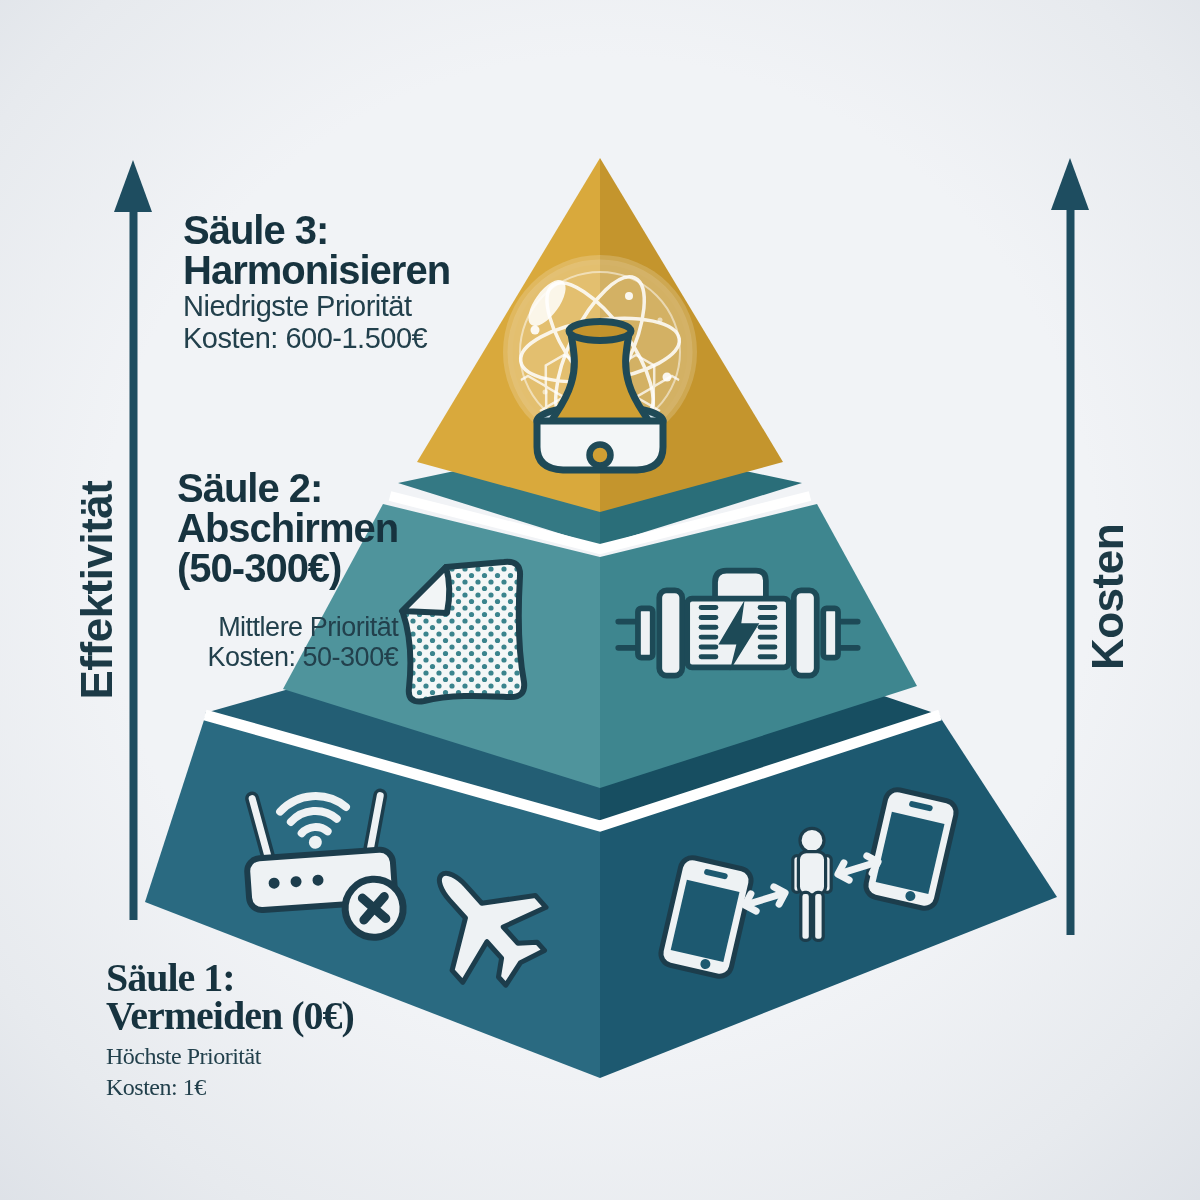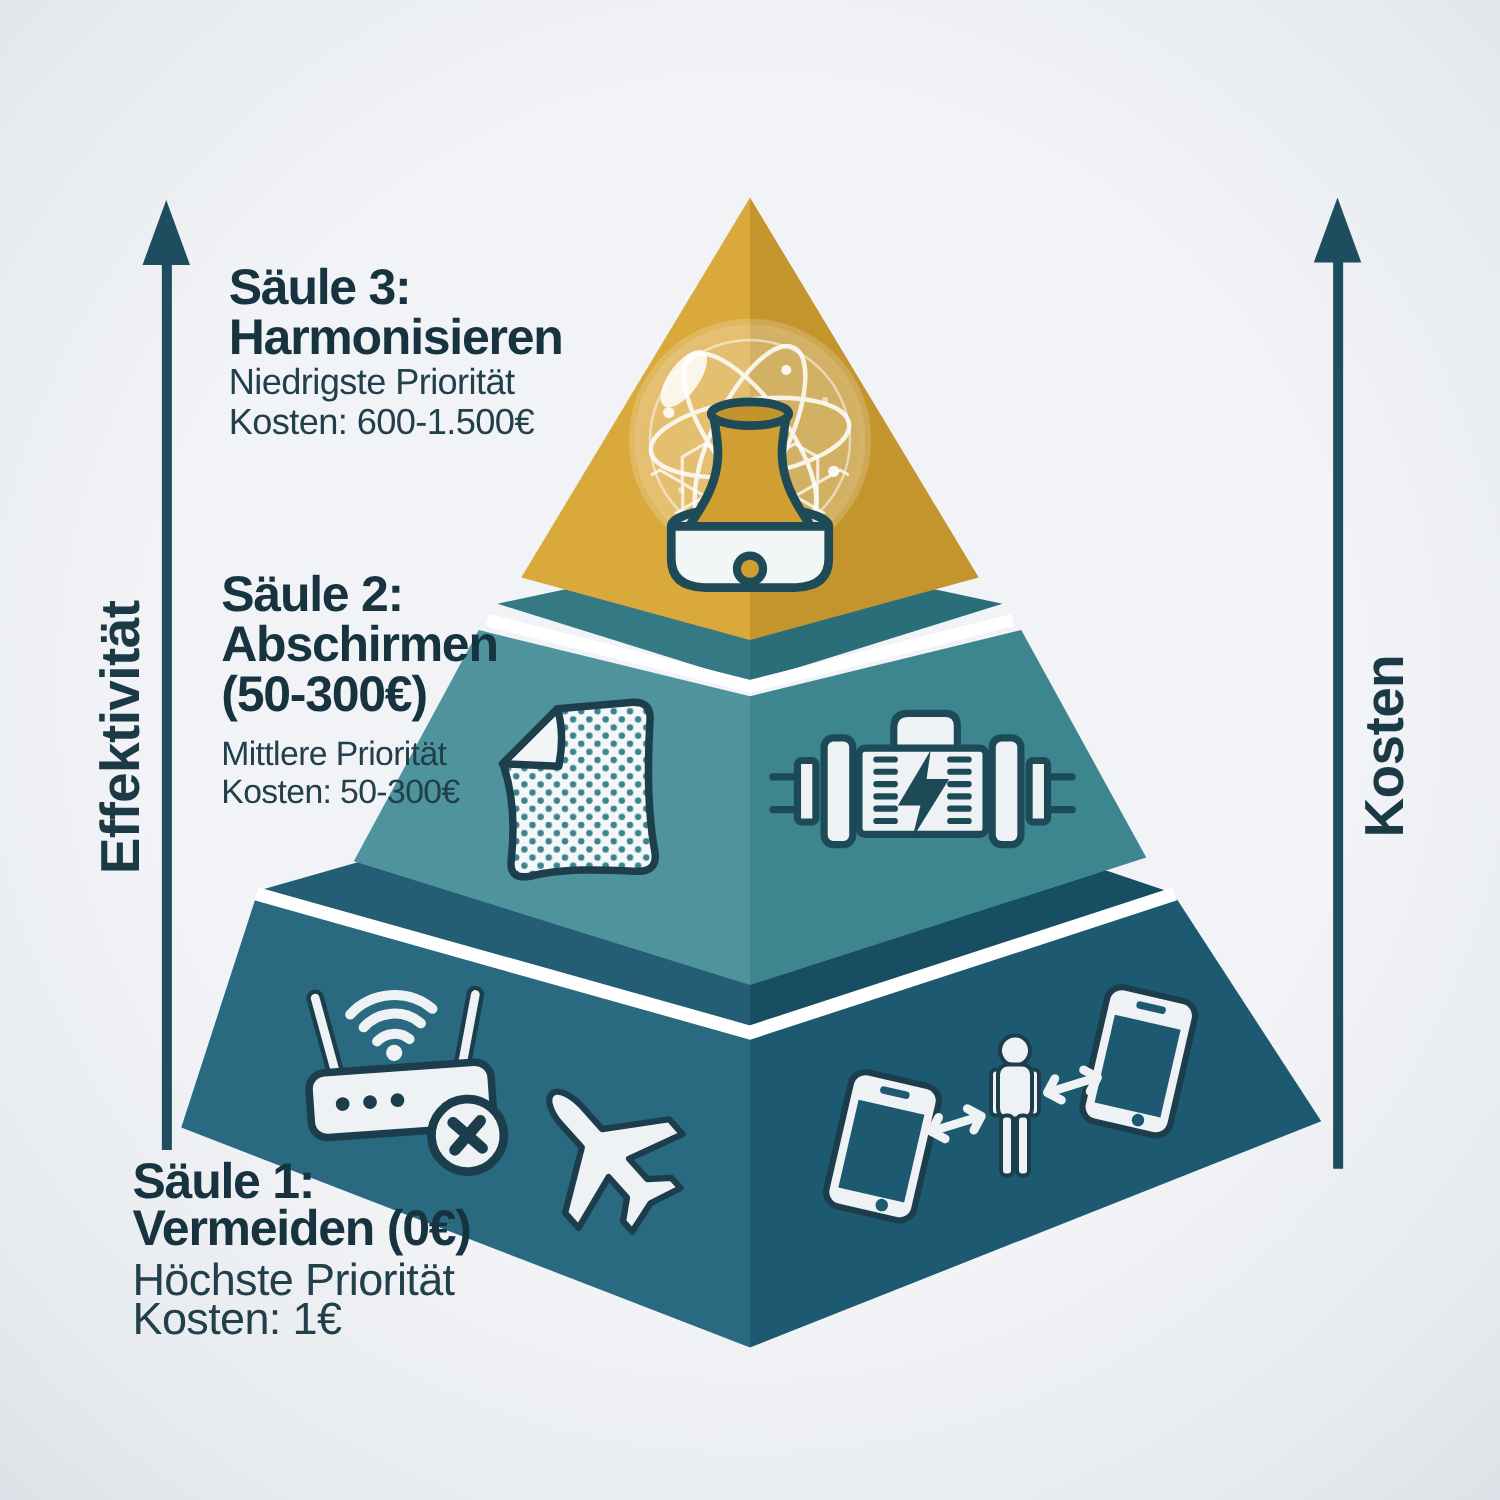--- a/index.html
+++ b/index.html
@@ -198,38 +198,38 @@
     <div class="head">
       <span>Säule 3:</span>
       <span>Harmonisieren</span>
     </div>
     <div class="sub">
       <span>Niedrigste Priorität</span>
       <span>Kosten: 600-1.500€</span>
     </div>
   </div>
 
-  <div class="tier-label" id="tier2-label" style="left:177px;top:456px;">
+  <div class="tier-label" id="tier2-label" style="left:177px;top:468px;">
     <div class="head">
       <span>Säule 2:</span>
       <span>Abschirmen</span>
       <span>(50-300€)</span>
     </div>
-    <div class="sub" style="font-size:27px;line-height:30px;margin-top:12px;">
+    <div class="sub" style="font-size:27px;line-height:30px;margin-top:24px;text-align:right;">
       <span>Mittlere Priorität</span>
       <span>Kosten: 50-300€</span>
     </div>
   </div>
 
-  <div class="tier-label" id="tier1-label" style="left:106px;top:926px;">
+  <div class="tier-label" id="tier1-label" style="left:106px;top:959px;font-family:Liberation Serif, serif;">
     <div class="head">
       <span>Säule 1:</span>
       <span>Vermeiden (0€)</span>
     </div>
-    <div class="sub" style="font-size:36px;line-height:31px;margin-top:6px;">
+    <div class="sub" style="font-size:24px;line-height:31px;margin-top:6px;">
       <span>Höchste Priorität</span>
       <span>Kosten: 1€</span>
     </div>
   </div>
 
   <div class="axis-label" style="left:97px;top:590px;">Effektivität</div>
   <div class="axis-label" style="left:1108px;top:597px;">Kosten</div>
 
 </div>
 

